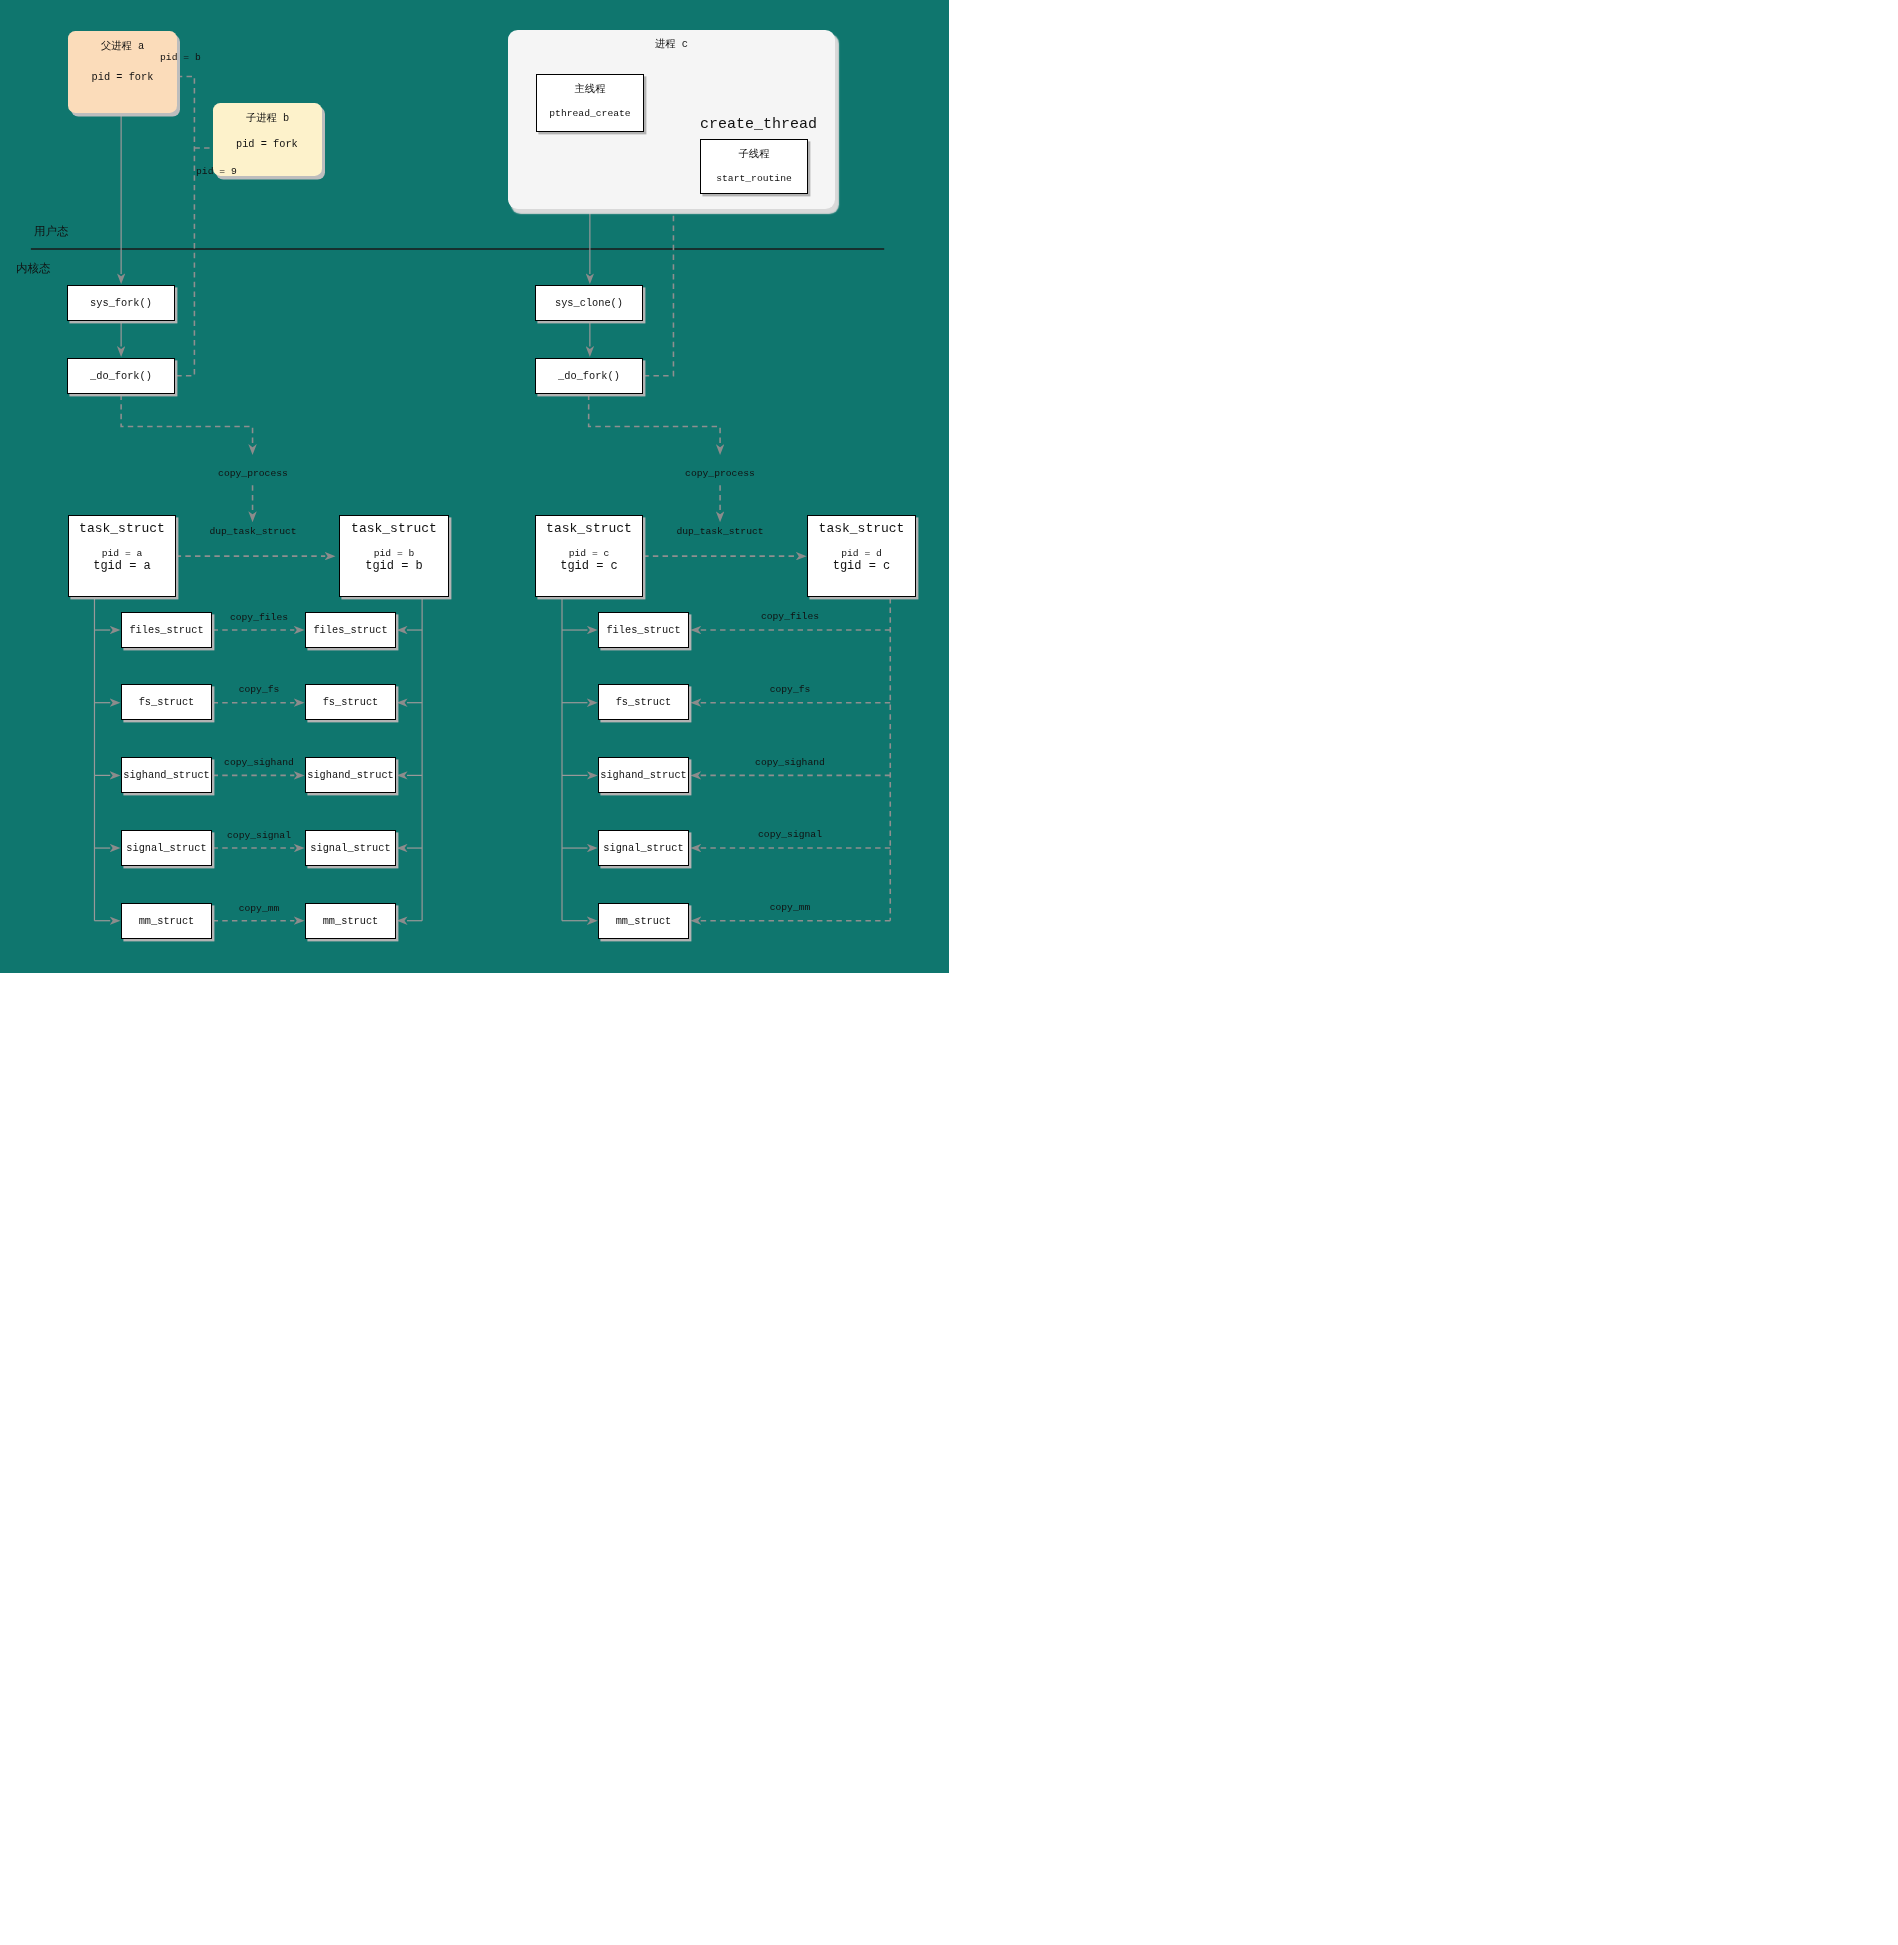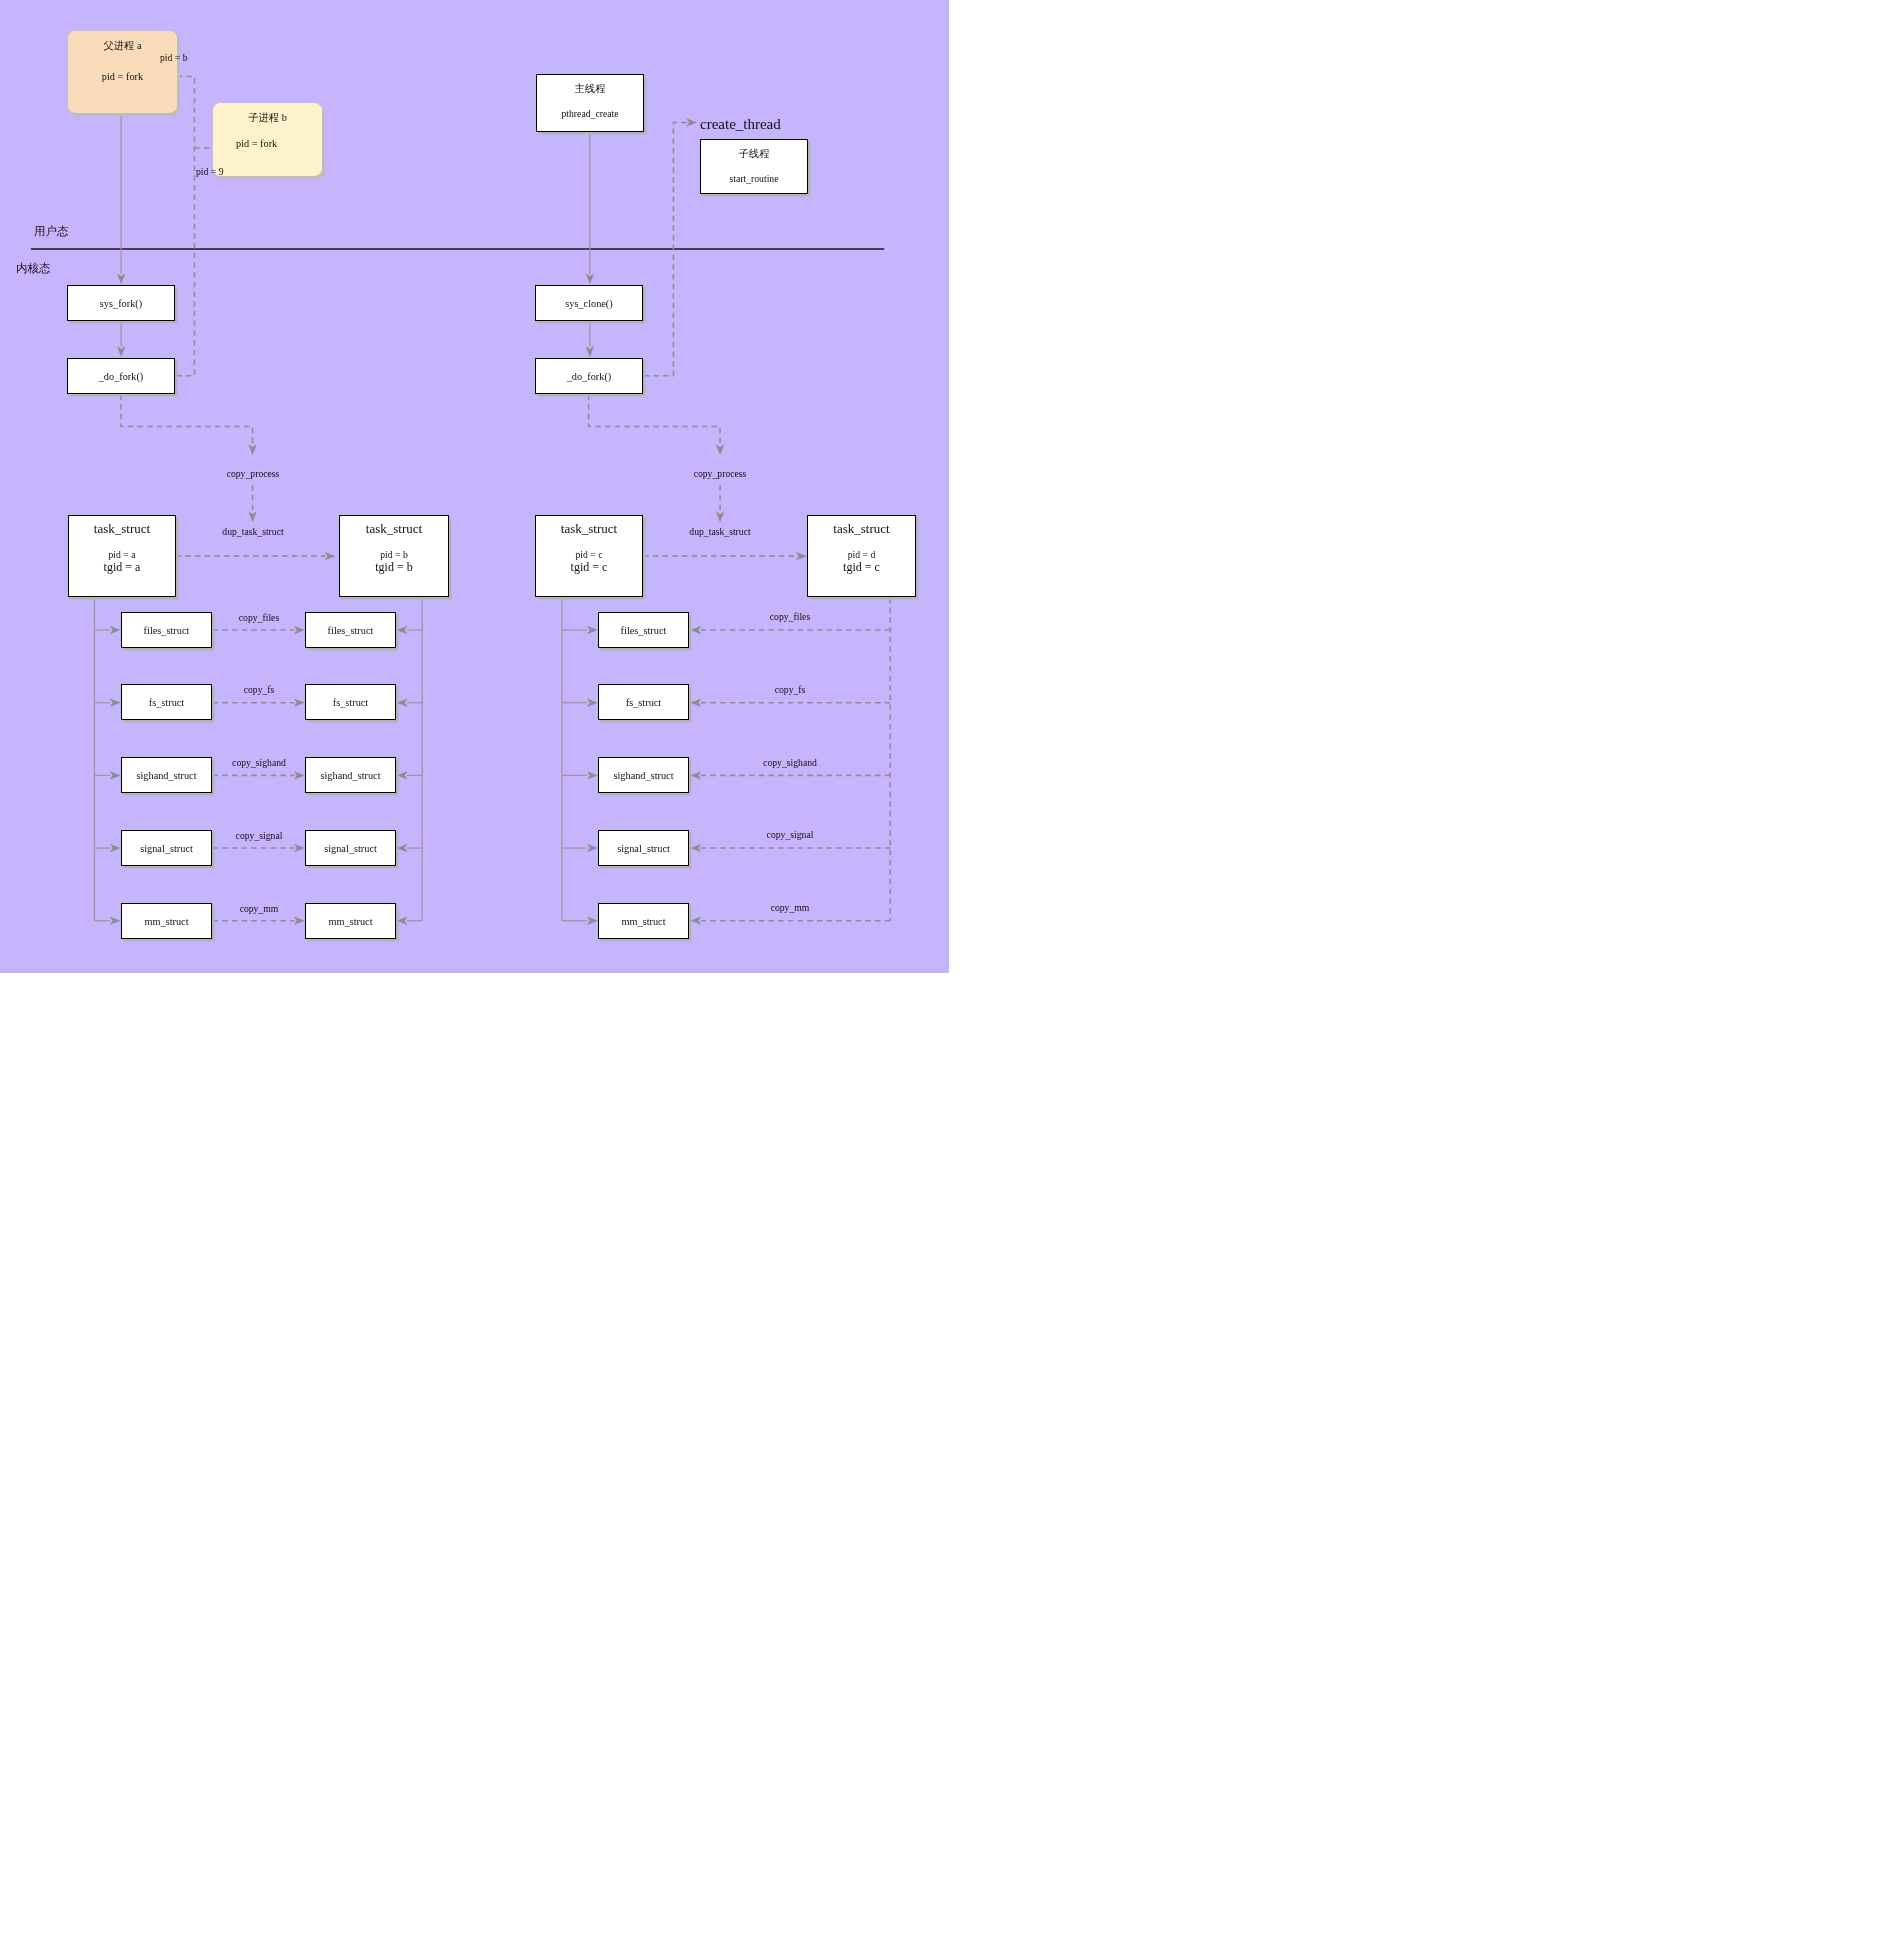--- a/index.html
+++ b/index.html
@@ -1,17 +1,17 @@
 <!DOCTYPE html>
 <html style="font-size:9.7px"><head>
 <meta charset="utf-8">
 <style>
   html,body{margin:0;padding:0;background:#fff;}
-  #canvas{position:relative;width:949px;height:973px;background:#c4b5fd;
-          font-family:Liberation Serif, serif;color:#111;overflow:hidden;}
+  #canvas{position:relative;width:949px;height:973px;background:#0f766e;
+          font-family:Liberation Mono, monospace;color:#111;overflow:hidden;}
   
   .node{position:absolute;background:#fff;border:1.2px solid #000;
         box-shadow:2.4px 2.4px 0 #b3b3b3;box-sizing:border-box;text-align:center;}
   .node .t1{font-size:10.3px;margin-top:7.3px;}
   .node.one{display:flex;align-items:center;justify-content:center;font-size:10.3px;}
   .task .t1{margin-top:5px;font-size:13px;}
   .task .t2{margin-top:12px;font-size:9.7px;}
   .task .t3{margin-top:0;font-size:12px;}
   .thr .t2{margin-top:12px;font-size:9.7px;}
   
@@ -103,20 +103,23 @@
   </div>
 
   <div class="soft" style="left:213px;top:103px;width:109px;height:73px;background:#fdf2cb;">
     <div class="title">子进程 b</div>
     <div class="val" style="margin-top:13.3px;padding-left:23px;text-align:left;">pid = fork</div>
   </div>
 
   <div class="lbl" style="left:160px;top:52px;">pid = b</div>
   <div class="lbl" style="left:196px;top:166px;">pid = 9</div>
 
+  <div class="grayc" style="left:508px;top:30px;width:327px;height:179px;background:#f5f5f5;">
+    <div class="title">进程 c</div>
+  </div>
 
   <div class="node thr" style="left:536px;top:74px;width:108px;height:58px;">
     <div class="t1">主线程</div>
     <div class="t2">pthread_create</div>
   </div>
 
   <div class="node thr" style="left:700px;top:139px;width:108px;height:55px;">
     <div class="t1">子线程</div>
     <div class="t2">start_routine</div>
   </div>

